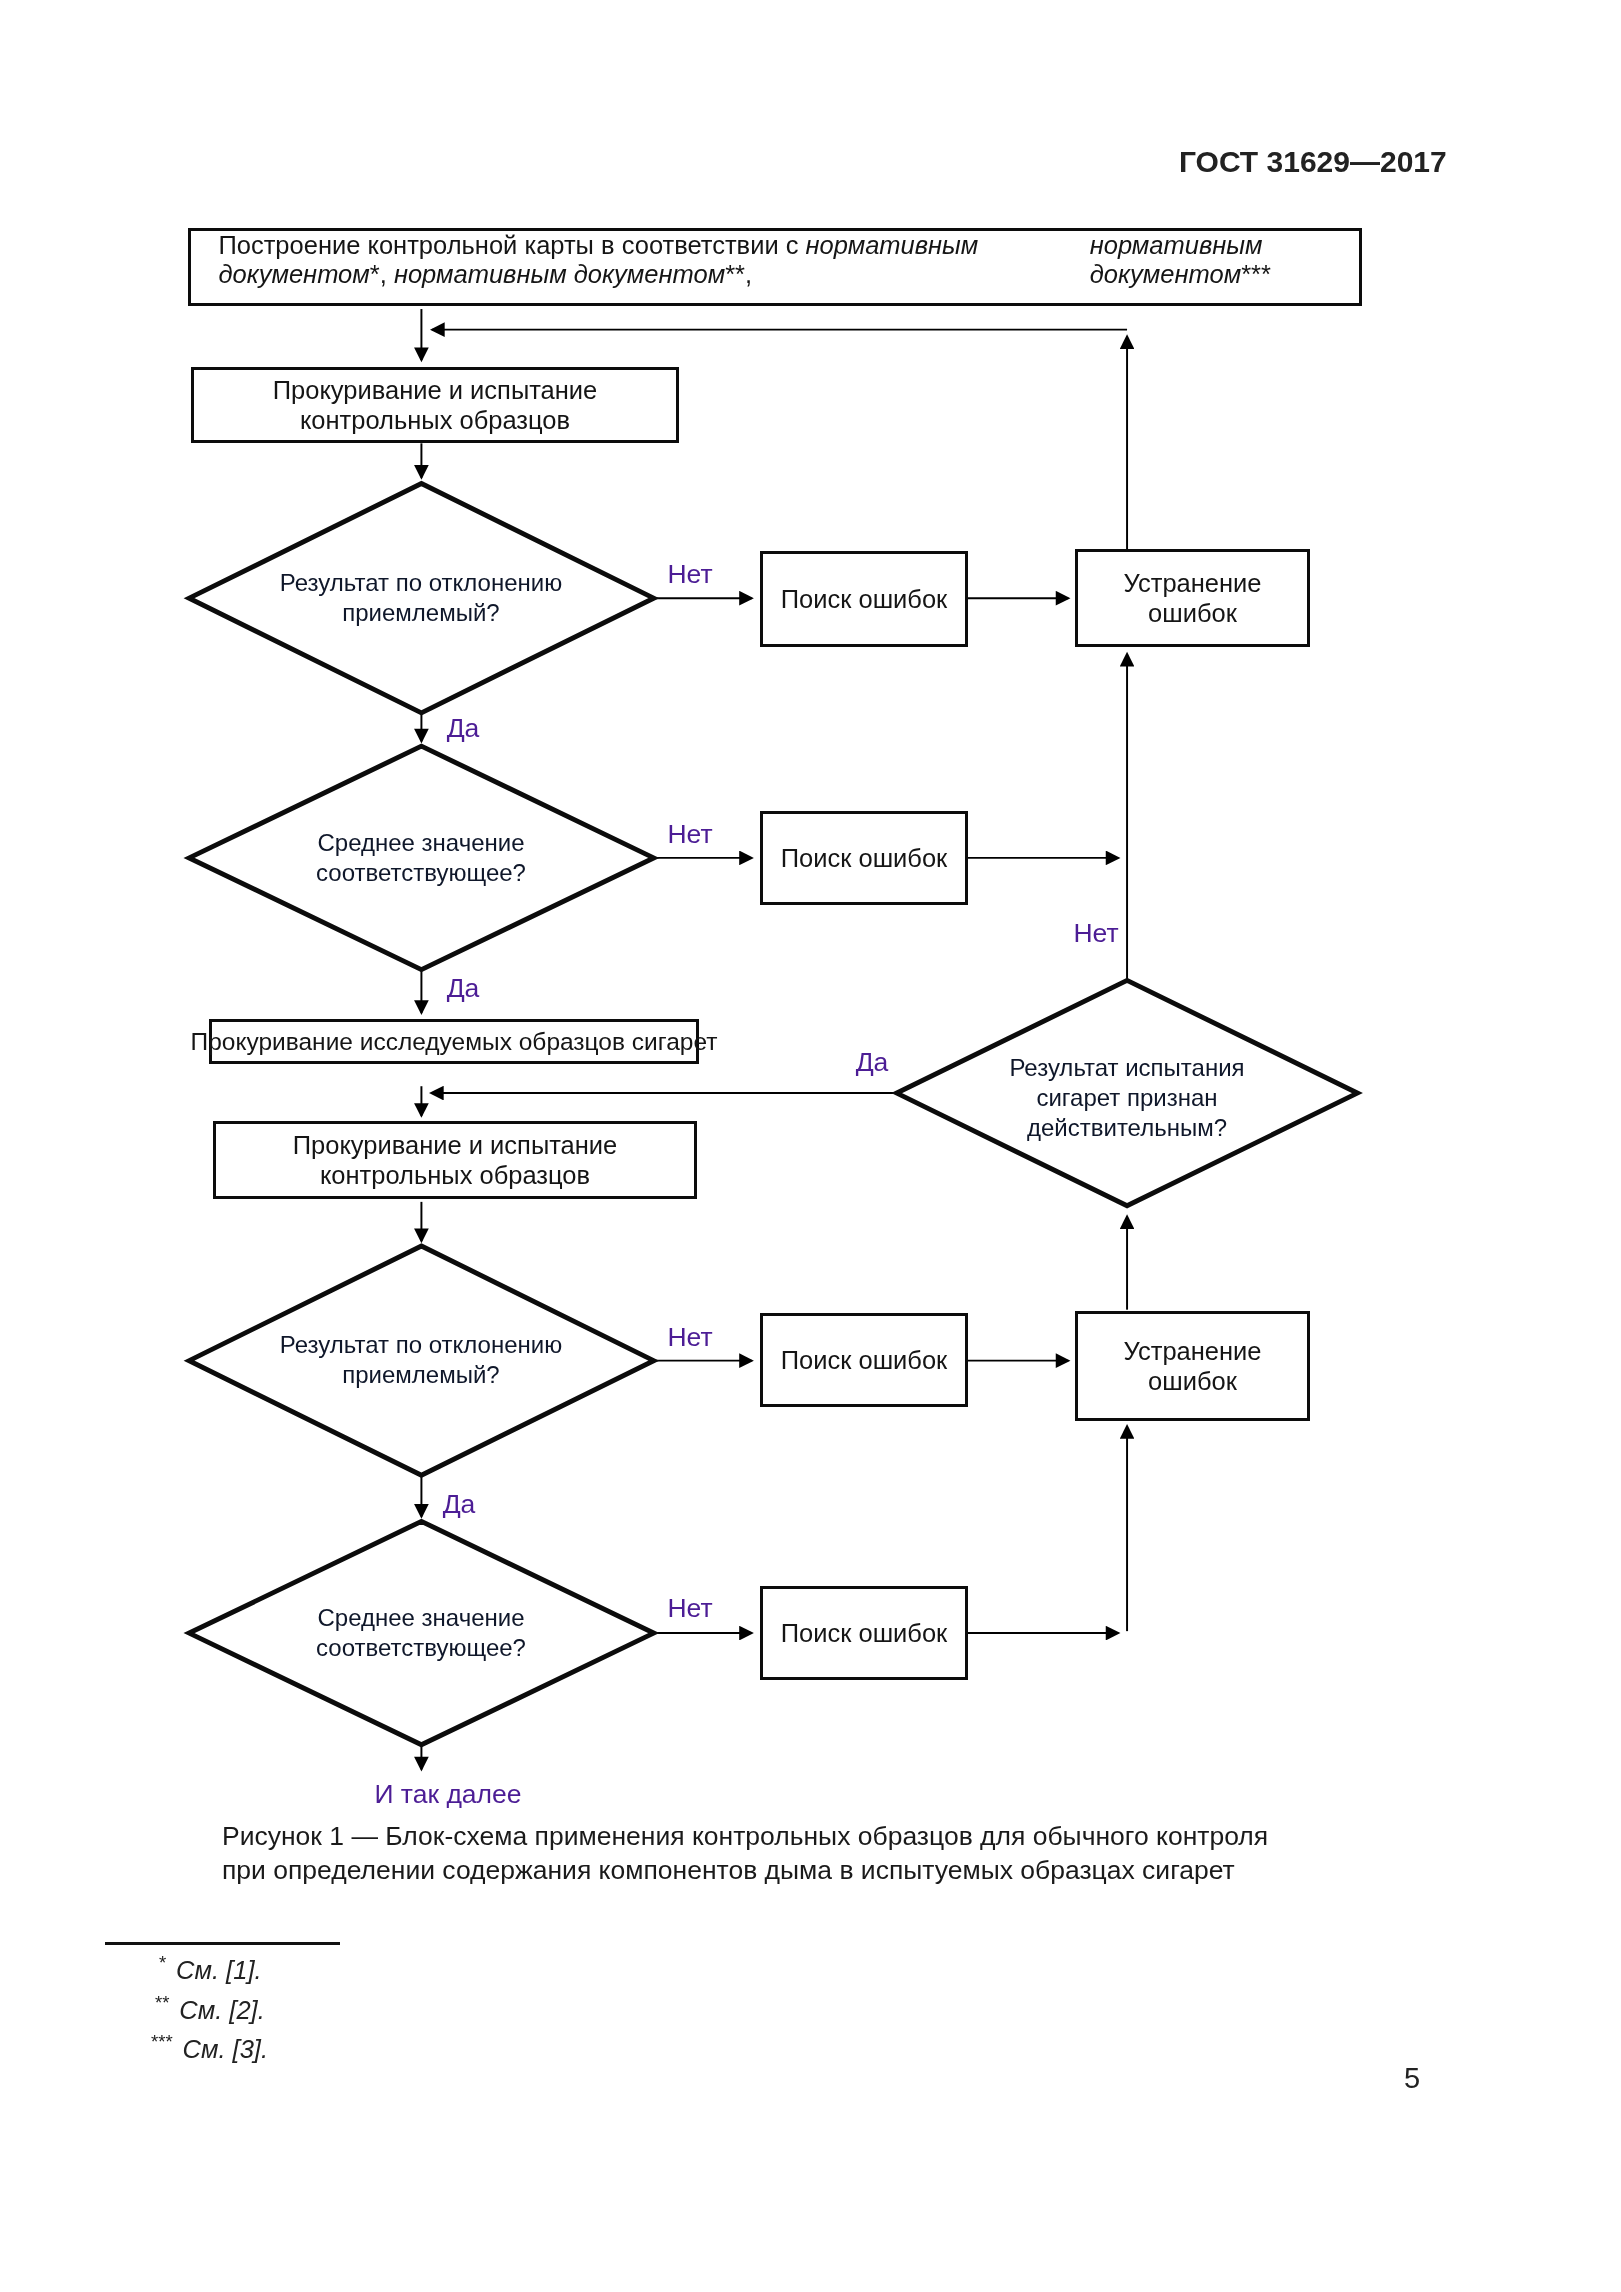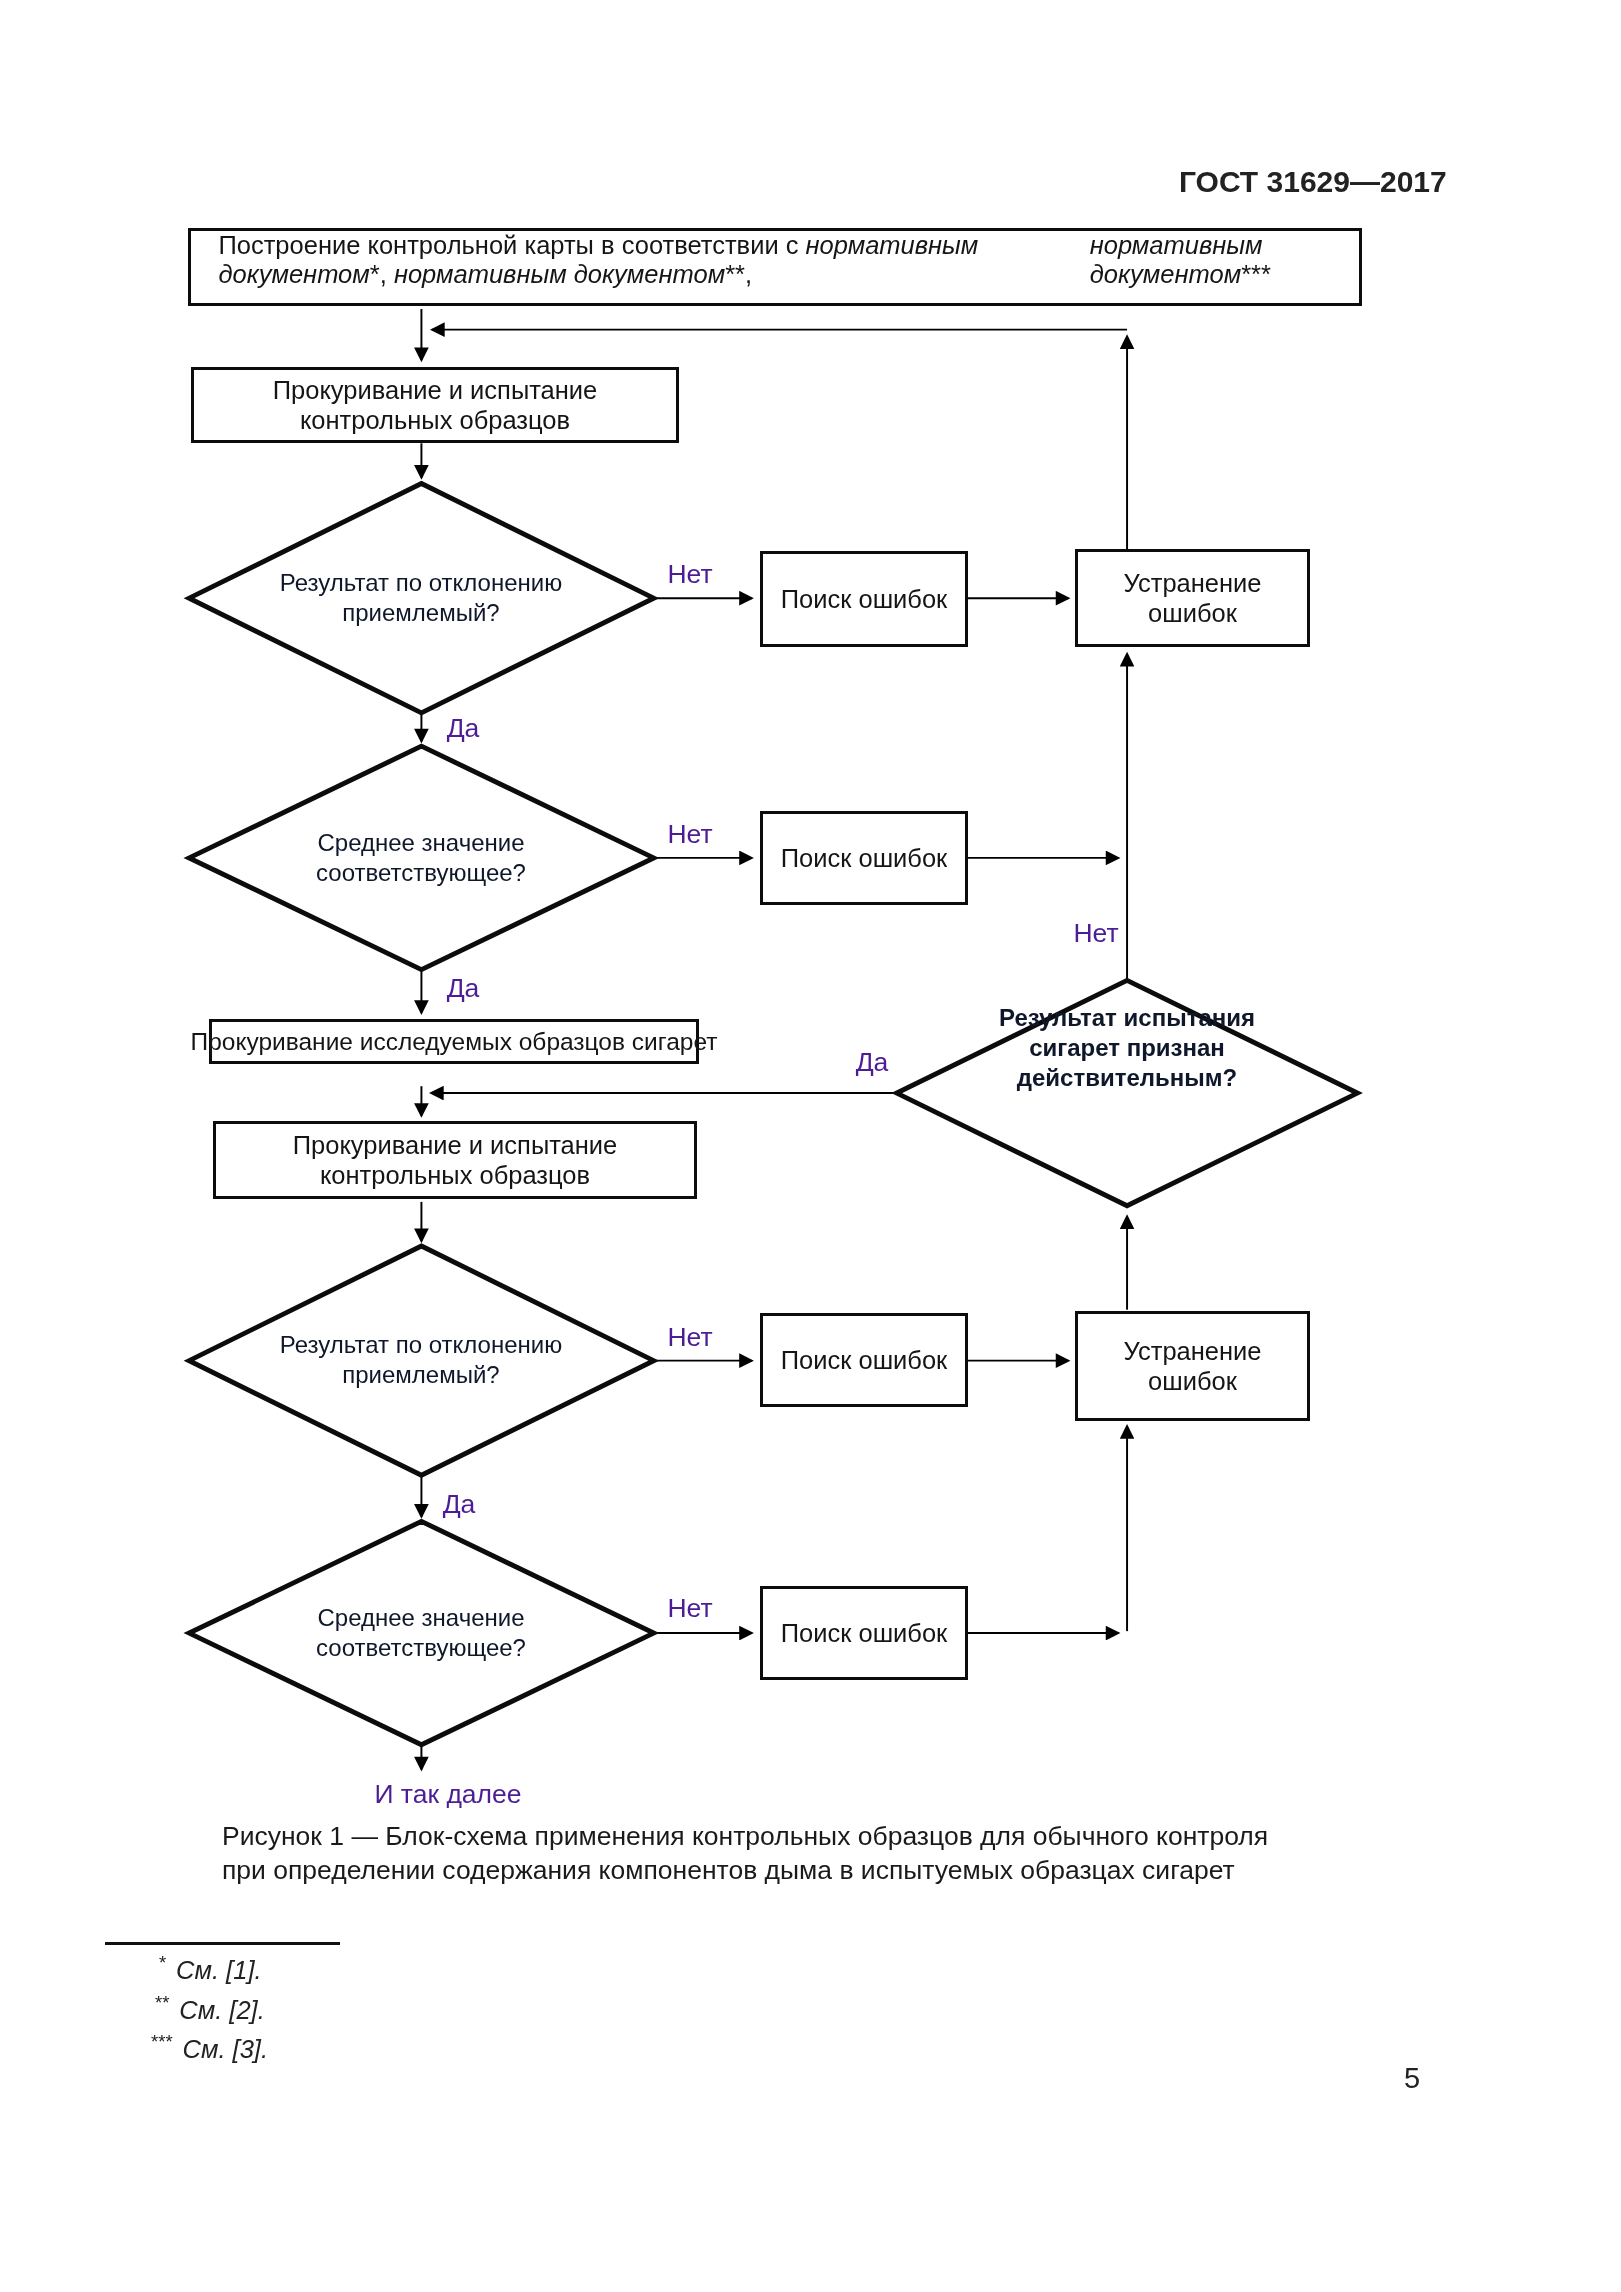--- a/index.html
+++ b/index.html
@@ -37,21 +37,21 @@
     position:absolute; font-size:25.5px; font-style:italic; color:#222;text-align:center;
   }
   .fn sup { font-style:normal; font-size:18.6px; margin-right:9.8px; }
   .pagenum { position:absolute; font-size:29px; color:#222; }
 </style>
 </head>
 <body>
 
 <div id="page">
 
-  <div class="hdr" style="left:1179px; top:145px;margin-top:20px;">ГОСТ 31629—2017</div>
+  <div class="hdr" style="left:1179px; top:145px;">ГОСТ 31629—2017</div>
 
   <svg class="canvas" width="1621" height="2293" viewBox="0 0 1654 2339">
     <defs>
       <marker id="ah" viewBox="0 0 10 10" refX="8.5" refY="5" markerWidth="10" markerHeight="7.5" orient="auto">
         <path d="M0 0 L10 5 L0 10 Z" fill="#000"></path>
       </marker>
     </defs>
 
     <g stroke="#000" stroke-width="2" fill="none">
       <line x1="430" y1="315" x2="430" y2="367" marker-end="url(#ah)"></line>
@@ -123,21 +123,21 @@
   <div class="box" style="left:1075px; top:1311px; width:235px; height:110px;">
     <div>Устранение ошибок</div>
   </div>
 
   <div class="box" style="left:760px; top:1586px; width:208px; height:94px;">
     <div>Поиск ошибок</div>
   </div>
 
   <div class="dtext" style="left:421px; top:598px; width:333px;">Результат по отклонению приемлемый?</div>
   <div class="dtext" style="left:421px; top:858px; width:274px;">Среднее значение соответствующее?</div>
-  <div class="dtext" style="left:1127px; top:1048px; width:265px;font-weight:bold;">Результат испытания сигарет признан действительным?</div>
+  <div class="dtext" style="left:1127px; top:1098px; width:265px;">Результат испытания сигарет признан действительным?</div>
   <div class="dtext" style="left:421px; top:1360px; width:333px;">Результат по отклонению приемлемый?</div>
   <div class="dtext" style="left:421px; top:1633px; width:274px;">Среднее значение соответствующее?</div>
 
   <div class="lbl" style="left:463px; top:728px;">Да</div>
   <div class="lbl" style="left:463px; top:988px;">Да</div>
   <div class="lbl" style="left:872px; top:1062px;">Да</div>
   <div class="lbl" style="left:459px; top:1504px;">Да</div>
   <div class="lbl" style="left:690px; top:574px;">Нет</div>
   <div class="lbl" style="left:690px; top:834px;">Нет</div>
   <div class="lbl" style="left:1096px; top:933px;">Нет</div>

